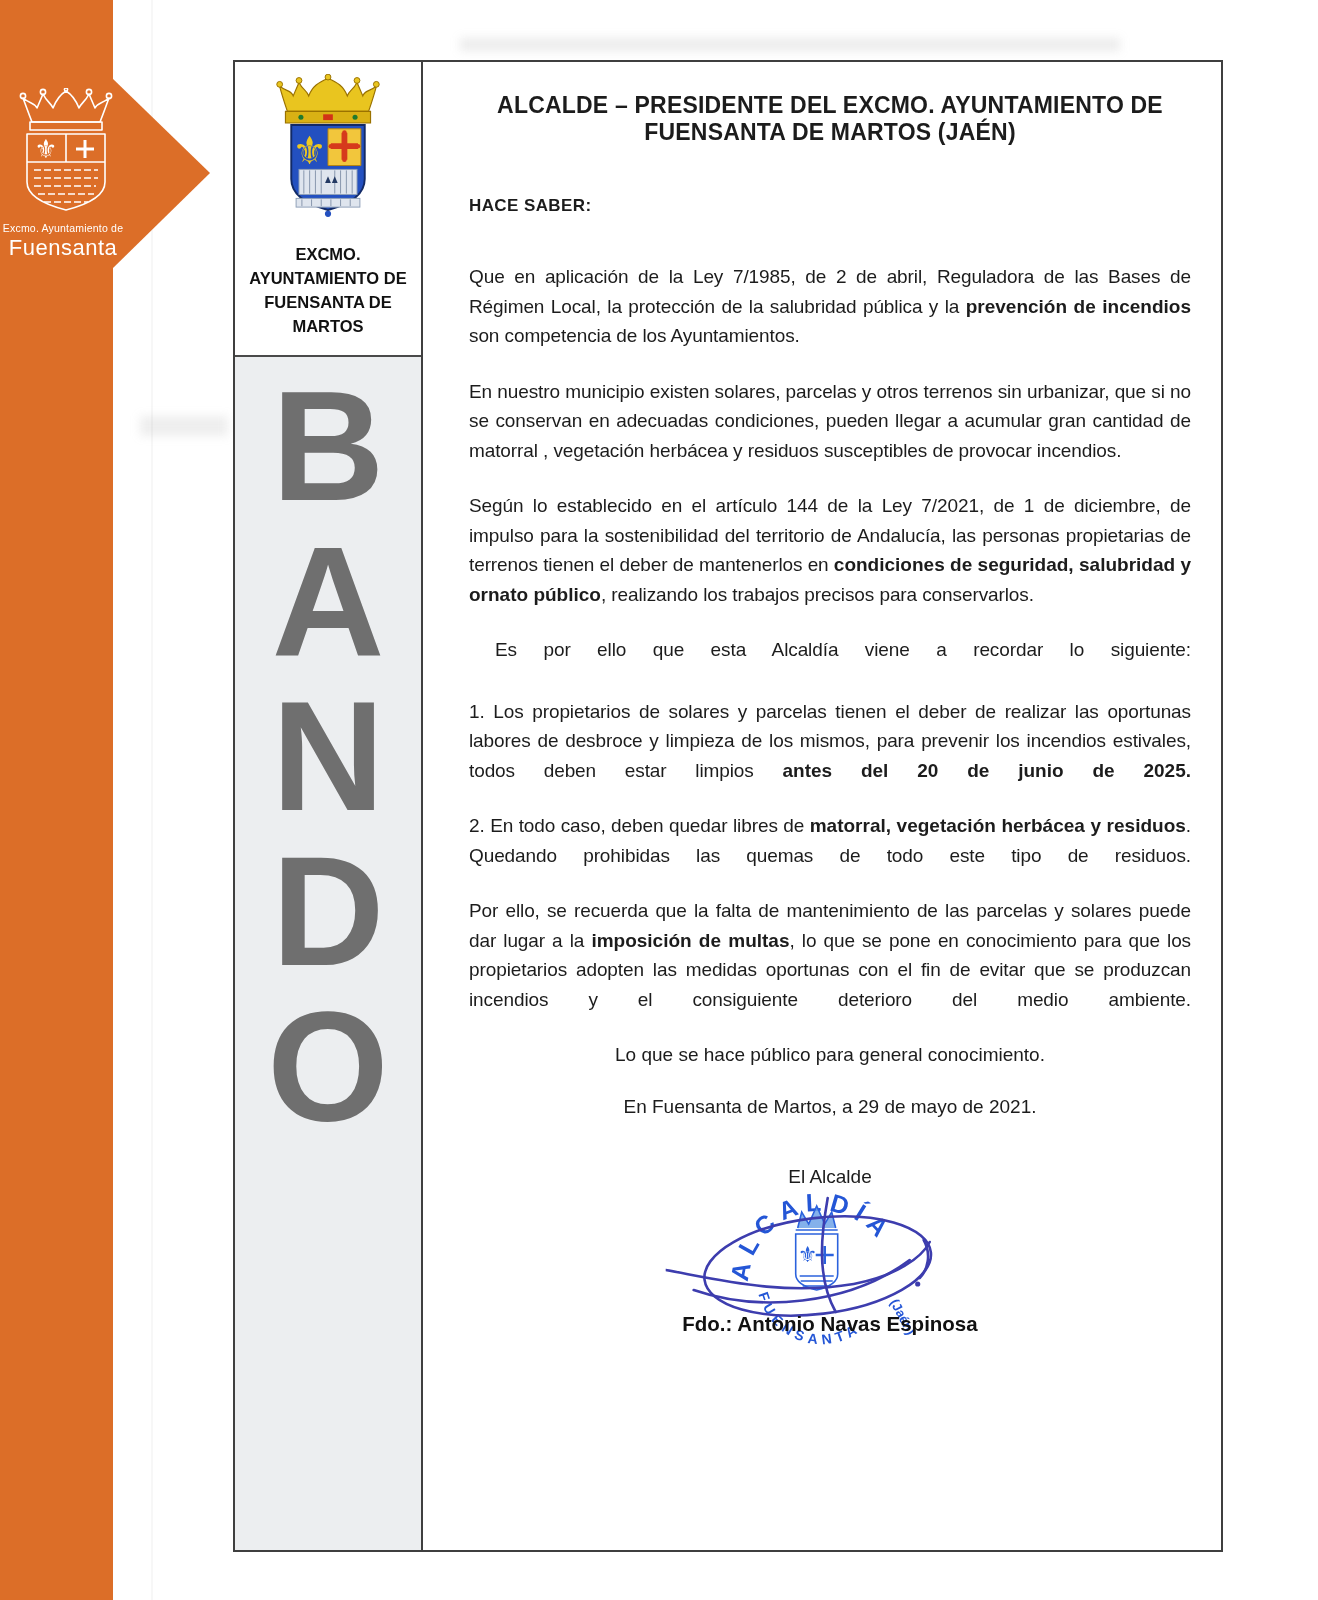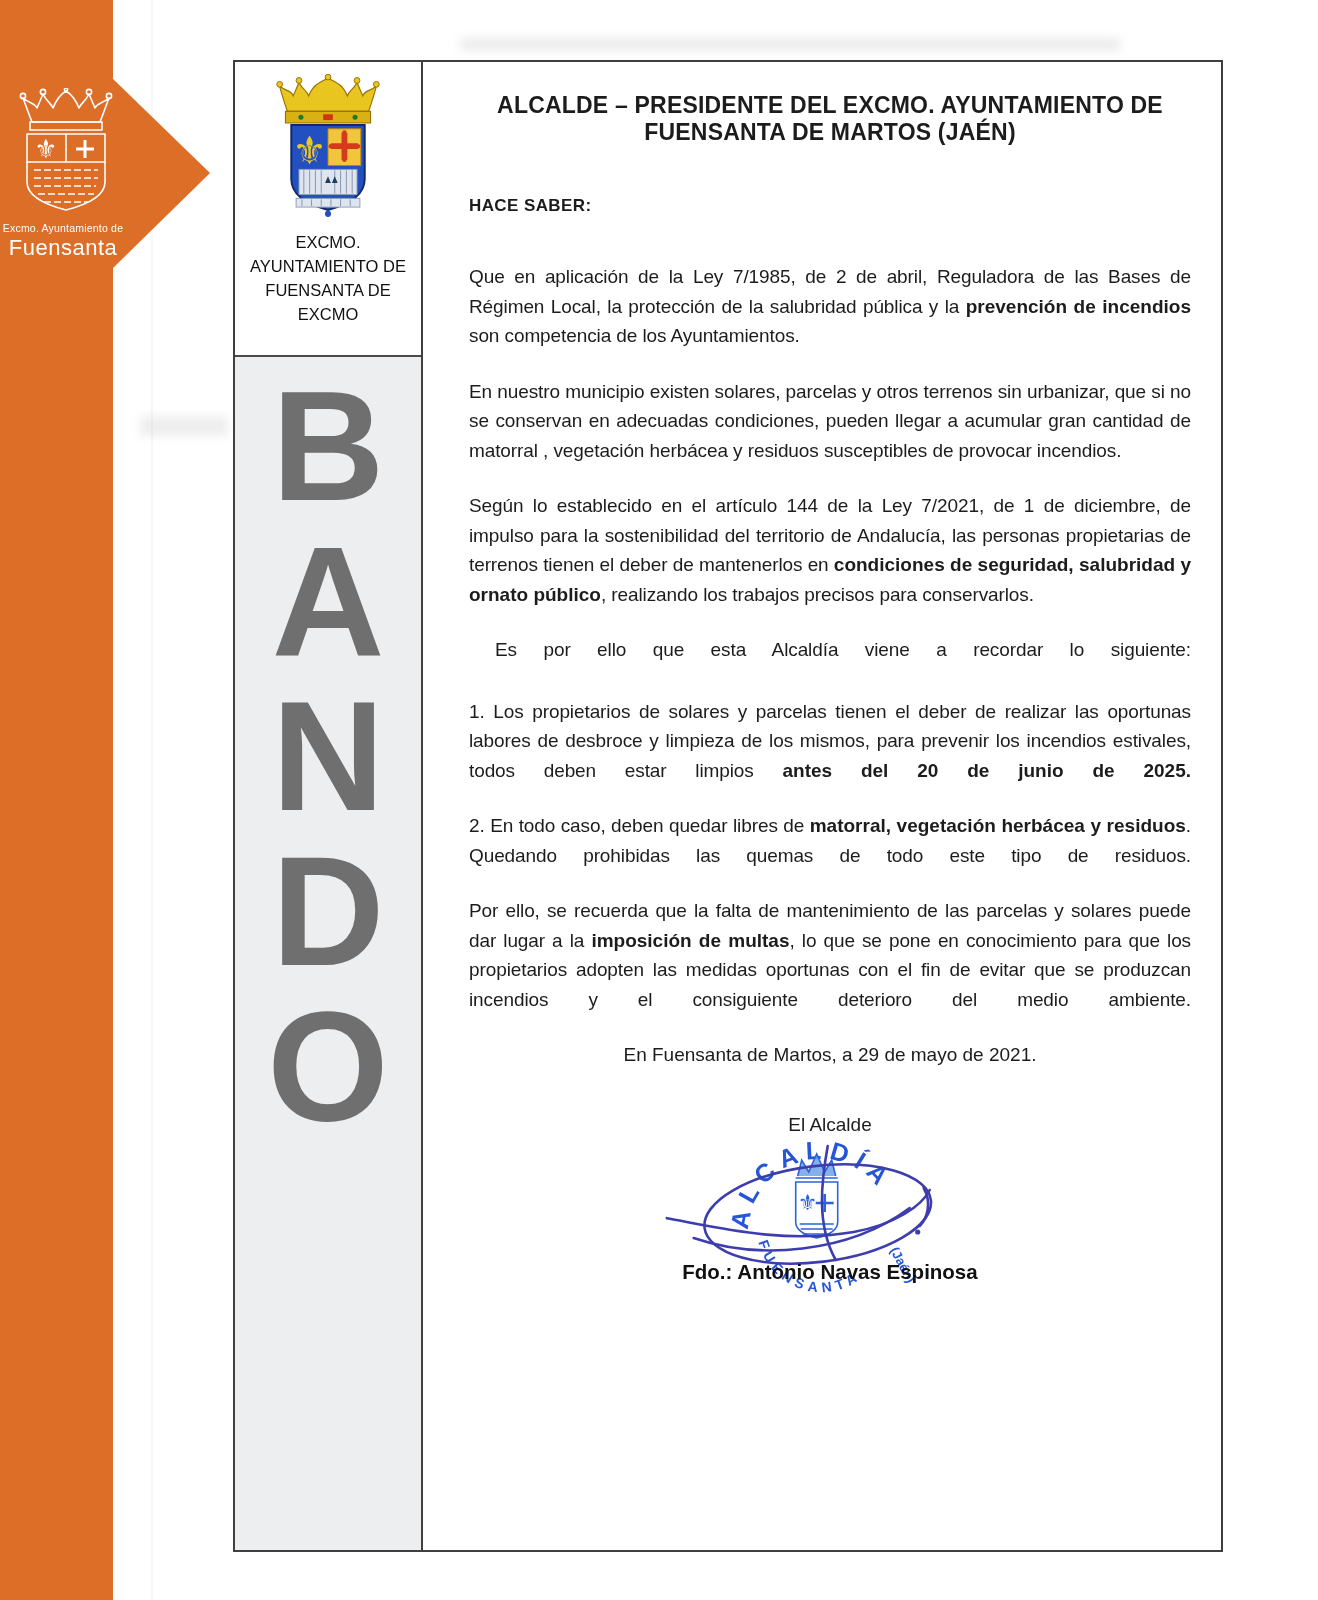--- a/index.html
+++ b/index.html
@@ -13,21 +13,21 @@
                 color:#fff;font-size:10.5px;letter-spacing:.2px;}
   .ribbon-big{position:absolute;left:0px;top:235px;width:126px;text-align:center;
               color:#fff;font-size:22px;letter-spacing:.5px;font-weight:400;}
   .bg-line{position:absolute;left:151px;top:0;width:2px;height:1600px;background:rgba(0,0,0,.03);}
   .smudge{position:absolute;filter:blur(5px);}
   
   .page{position:absolute;left:233px;top:60px;width:990px;height:1492px;
         border:2px solid #3f3f3f;box-sizing:border-box;background:#fff;display:flex;}
   .col-left{width:188px;min-width:188px;border-right:2px solid #3f3f3f;display:flex;flex-direction:column;box-sizing:border-box;}
   .org-cell{height:293px;display:flex;flex-direction:column;align-items:center;box-sizing:border-box;padding-top:12px;}
-  .org-name{margin-top:0;font-weight:normal;font-size:16.5px;line-height:24px;text-align:center;color:#111;}
+  .org-name{margin-top:12px;font-weight:bold;font-size:16.5px;line-height:24px;text-align:center;color:#111;}
   .bando-box{flex:1;background:#eceef0;border-top:2px solid #4a4a4a;text-align:center;padding-top:12px;box-sizing:border-box;}
   .bando-letter{font-size:156px;line-height:155px;font-weight:bold;color:#6f6f6f;
                 font-family:"Liberation Sans",sans-serif;}
   
   .col-main{flex:1;padding:28px 30px 0 46px;box-sizing:border-box;}
   .doc-title{font-size:23px;font-weight:bold;text-align:center;line-height:27px;letter-spacing:.2px;margin-top:2px;}
   .hace-saber{font-size:17px;font-weight:bold;text-align:left;margin-top:50px;letter-spacing:.4px;}
   p.para{font-size:19px;line-height:29.5px;text-align:justify;margin:26px 0 0 0;letter-spacing:-.1px;}
   p.para b{letter-spacing:0;}
   .stretch{text-align-last:justify;}
@@ -131,21 +131,21 @@
               <line x1="73" y1="129" x2="73" y2="136"></line>
                 <line x1="83" y1="129" x2="83" y2="136"></line>
             </g>
             <circle cx="60" cy="144" r="3.2" fill="#2350c0"></circle>
           </g>
         </svg>
         <div class="org-name">
           <div>EXCMO.</div>
           <div>AYUNTAMIENTO DE</div>
           <div>FUENSANTA DE</div>
-          <div>EXCMO</div>
+          <div>MARTOS</div>
         </div>
       </div>
       <div class="bando-box">
         <div class="bando-letter">B</div>
         <div class="bando-letter">A</div>
         <div class="bando-letter">N</div>
         <div class="bando-letter">D</div>
         <div class="bando-letter">O</div>
       </div>
     </div>
@@ -165,20 +165,21 @@
       <p class="para"><span>Según lo establecido en el artículo 144 de la Ley 7/2021, de 1 de diciembre, de impulso para la sostenibilidad del territorio de Andalucía, las personas propietarias de terrenos tienen el deber de mantenerlos en </span><b>condiciones de seguridad, salubridad y ornato público</b><span>, realizando los trabajos precisos para conservarlos.</span></p>
 
       <p class="para stretch indent"><span>Es por ello que esta Alcaldía viene a recordar lo siguiente:</span></p>
 
       <p class="para stretch" style="margin-top:32px;"><span>1. Los propietarios de solares y parcelas tienen el deber de realizar las oportunas labores de desbroce y limpieza de los mismos, para prevenir los incendios estivales, todos deben estar limpios </span><b>antes del 20 de junio de 2025.</b></p>
 
       <p class="para stretch"><span>2. En todo caso, deben quedar libres de </span><b>matorral, vegetación herbácea y residuos</b><span>. Quedando prohibidas las quemas de todo este tipo de residuos.</span></p>
 
       <p class="para stretch gap-big"><span>Por ello, se recuerda que la falta de mantenimiento de las parcelas y solares puede dar lugar a la </span><b>imposición de multas</b><span>, lo que se pone en conocimiento para que los propietarios adopten las medidas oportunas con el fin de evitar que se produzcan incendios y el consiguiente deterioro del medio ambiente.</span></p>
 
+      <div class="center-line">Lo que se hace público para general conocimiento.</div>
       <div class="center-line">En Fuensanta de Martos, a 29 de mayo de 2021.</div>
 
       <div class="signer-title">El Alcalde</div>
 
       <div class="signature-area">
         <svg class="stamp-svg" width="310" height="170" viewBox="0 0 310 170">
           <defs>
             <path id="arcTop" d="M 83,102 A 72 72 0 0 1 227,96"></path>
             <path id="arcBottom" d="M 92,104 A 64 64 0 0 0 218,110"></path>
           </defs>

